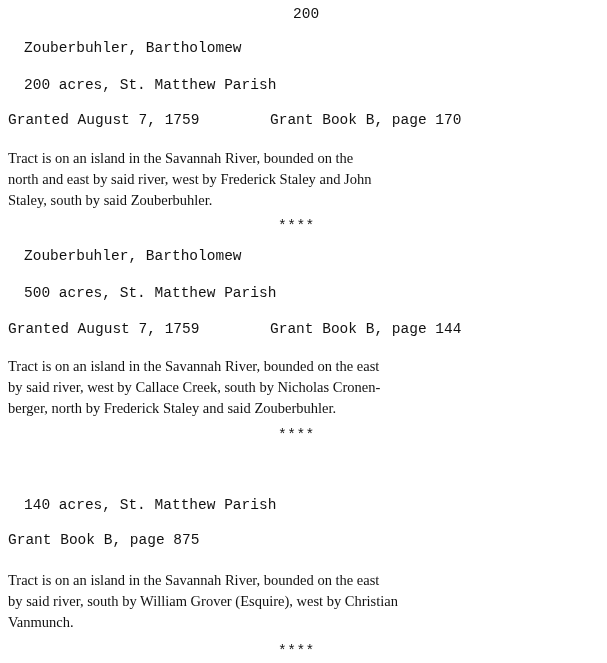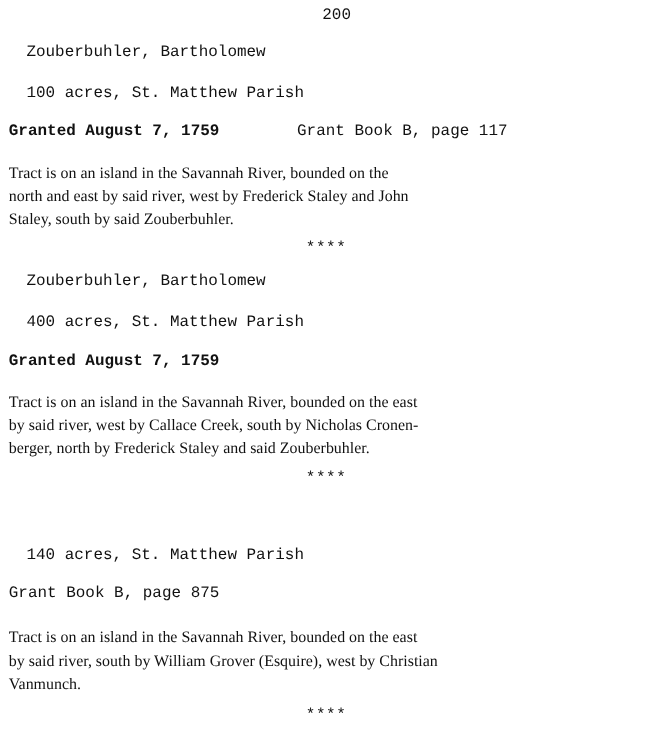--- a/index.html
+++ b/index.html
@@ -31,21 +31,20 @@
   }
   .granted-row {
     position: absolute;
     left: 8px;
     display: flex;
     line-height: 15px;
     white-space: nowrap;
   }
   .granted-row .granted-col {
     width: 262px;
-    font-weight: bold;
   }
   .tract {
     position: absolute;
     left: 8px;
     line-height: 21px;
     white-space: pre;
     font-family: Liberation Serif, serif;
   }
   .separator {
     position: absolute;
@@ -55,34 +54,35 @@
   }
 </style>
 </head>
 <body>
 
 <div class="page">
 
   <div class="page-number" style="top:7px">200</div>
 
   <div class="line" style="top:41px">Zouberbuhler, Bartholomew</div>
-  <div class="line" style="top:78px">100 acres, St. Matthew Parish</div>
+  <div class="line" style="top:78px">200 acres, St. Matthew Parish</div>
   <div class="granted-row" style="top:113px">
     <span class="granted-col">Granted August 7, 1759</span>
-    <span>Grant Book B, page 117</span>
+    <span>Grant Book B, page 170</span>
   </div>
   <div class="tract" style="top:148px">Tract is on an island in the Savannah River, bounded on the
 north and east by said river, west by Frederick Staley and John
 Staley, south by said Zouberbuhler.</div>
   <div class="separator" style="top:219px">****</div>
 
   <div class="line" style="top:249px">Zouberbuhler, Bartholomew</div>
-  <div class="line" style="top:286px">400 acres, St. Matthew Parish</div>
+  <div class="line" style="top:286px">500 acres, St. Matthew Parish</div>
   <div class="granted-row" style="top:322px">
     <span class="granted-col">Granted August 7, 1759</span>
+    <span>Grant Book B, page 144</span>
   </div>
   <div class="tract" style="top:356px">Tract is on an island in the Savannah River, bounded on the east
 by said river, west by Callace Creek, south by Nicholas Cronen-
 berger, north by Frederick Staley and said Zouberbuhler.</div>
   <div class="separator" style="top:428px">****</div>
 
   <div class="line" style="top:498px">140 acres, St. Matthew Parish</div>
   <div class="granted-row" style="top:533px">
     <span>Grant Book B, page 875</span>
   </div>

